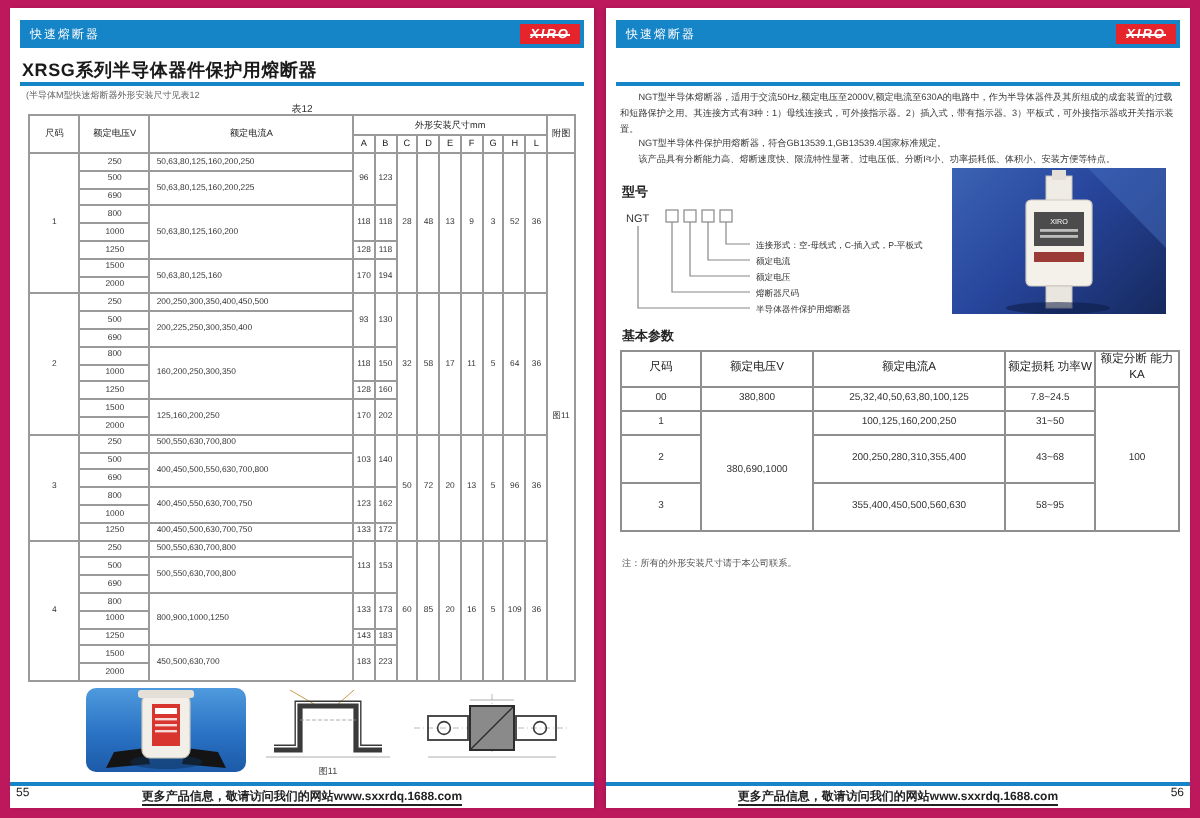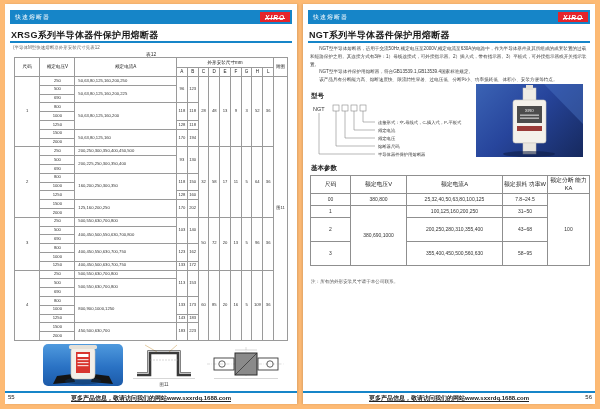--- a/index.html
+++ b/index.html
@@ -1,18 +1,18 @@
 <!DOCTYPE html>
 <html><head>
 <meta charset="utf-8">
 <style>
   * { margin:0; padding:0; box-sizing:border-box; }
   html,body { background:#e9e9e7; }
   body { font-family:"Liberation Sans","DejaVu Sans",sans-serif; }
-  .sheet { position:relative; width:600px; height:409px; background:#fdba74; overflow:hidden; }
+  .sheet { position:relative; width:600px; height:409px; background:#be185d; overflow:hidden; }
   .page { position:absolute; top:4px; width:292px; height:400px; background:#ffffff; }
   .page.left { left:5px; box-shadow:1px 0 2px rgba(0,0,0,.12); }
   .page.right { left:303px; box-shadow:-1px 0 2px rgba(0,0,0,.12); }
 
   .topbar { position:absolute; left:5px; right:5px; top:6px; height:14px; background:#1685c8;
             display:flex; align-items:center; justify-content:space-between; padding:0 2px 0 5px; }
   .topbar .bar-label { color:#fff; font-size:6px; letter-spacing:1px; }
   .logo { background:#e5242b; color:#fff; font-size:6.5px; font-weight:bold; font-style:italic;
           padding:1.5px 5px; letter-spacing:1px; text-decoration:line-through; }
   .page-title { position:absolute; left:6px; top:25px; font-size:9px; font-weight:bold; color:#1a1a1a; letter-spacing:.3px; }
@@ -333,21 +333,20 @@
       <span class="foot-num-l">55</span>
       <span class="foot-link"><span>更多产品信息，敬请访问我们的网站www.sxxrdq.1688.com</span></span>
     </div>
   </div>
 
   <div class="page right">
     <div class="topbar">
       <span class="bar-label">快速熔断器</span>
       <span class="logo">XIRO</span>
     </div>
-    <div class="page-title">NGT系列半导体器件保护用熔断器</div>
     <div class="title-rule"></div>
 
     <div class="intro">
       <p>NGT型半导体熔断器，适用于交流50Hz,额定电压至2000V,额定电流至630A的电路中，作为半导体器件及其所组成的成套装置的过载和短路保护之用。其连接方式有3种：1）母线连接式，可外接指示器。2）插入式，带有指示器。3）平板式，可外接指示器或开关指示装置。</p>
       <p>NGT型半导体件保护用熔断器，符合GB13539.1,GB13539.4国家标准规定。</p>
       <p>该产品具有分断能力高、熔断速度快、限流特性显著、过电压低、分断I²t小、功率损耗低、体积小、安装方便等特点。</p>
     </div>
 
     <div class="model-title">型号</div>
     <svg class="model-svg" width="168" height="64" viewBox="0 0 168 64">

